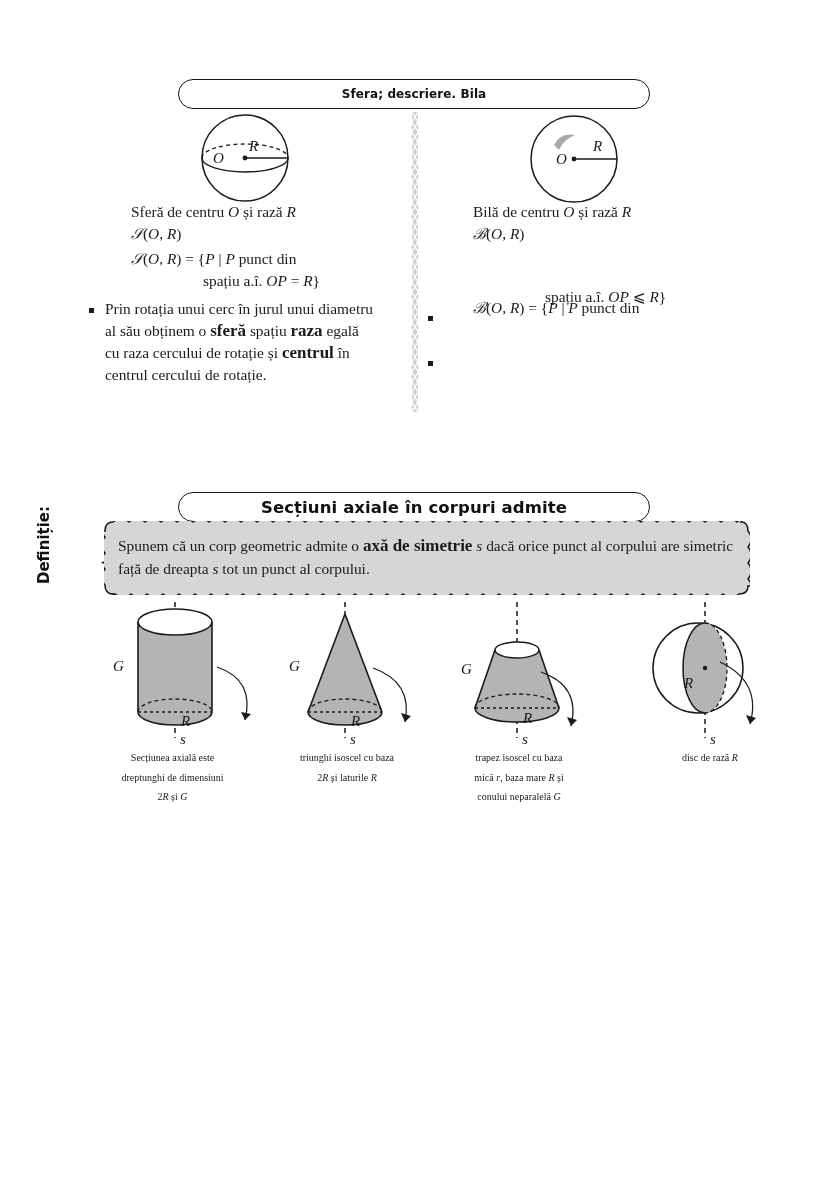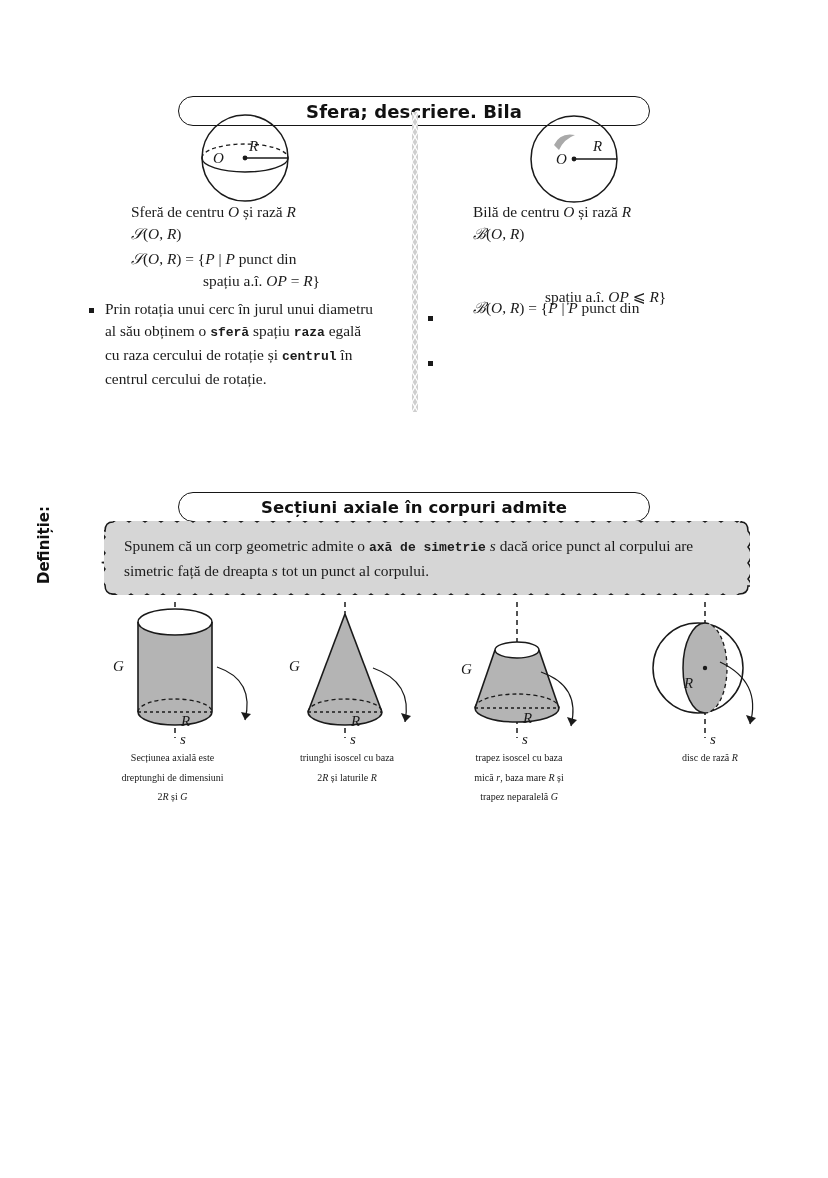--- a/index.html
+++ b/index.html
@@ -25,38 +25,38 @@
     border-radius: 999px;
     background: #ffffff;
     display: flex;
     align-items: center;
     justify-content: center;
     font-family: "DejaVu Sans", sans-serif;
     font-weight: bold;
     color: #111111;
     letter-spacing: 0.1px;
   }
-  #title-sfera { left: 178px; top: 79px; width: 472px; height: 30px; font-size: 18px; margin-top: 17px; }
+  #title-sfera { left: 178px; top: 79px; width: 472px; height: 30px; font-size: 12px; }
   #title-sectiuni { left: 178px; top: 492px; width: 472px; height: 30px; font-size: 16.5px; }
 
   
   .txt {
     position: absolute;
     font-family: "Liberation Serif", serif;
     font-size: 15.4px;
     line-height: 22px;
     color: #1a1a1a;
     white-space: nowrap;
   }
   .txt.wrap { white-space: normal; }
   .it { font-style: italic; }
   .bd {
-    font-family: Liberation Mono, monospace;
+    font-family: Liberation Serif, serif;
     font-weight: bold;
-    font-size: 13px;
+    font-size: 17px;
   }
   .scr { font-family: "Liberation Serif", serif; font-style: italic; }
 
   
   .bullet {
     position: absolute;
     width: 5px; height: 5px;
     background: #1a1a1a;
   }
 
@@ -85,21 +85,21 @@
     left: 96px; top: 524px;
     width: 18px; height: 70px;
     font-size: 62px;
     line-height: 70px;
     color: #1a1a1a;
     font-family: "Liberation Serif", serif;
   }
   #def-box-svg { position: absolute; left: 104px; top: 521px; }
   #def-text {
     position: absolute;
-    left: 124px; top: 534px;
+    left: 118px; top: 534px;
     width: 620px;
     font-size: 15.4px;
     line-height: 23px;
     white-space: normal;
   }
 
   
   .caption {
     position: absolute;
     text-align: center;
@@ -235,21 +235,21 @@
     <line x1="30" y1="108" x2="114" y2="108" stroke="#1a1a1a" stroke-width="1.3" stroke-dasharray="3 3"></line>
     <path d="M 96 72 Q 136 86 126 126" fill="none" stroke="#1a1a1a" stroke-width="1.2"></path>
     <path d="M 126 126 L 122 117 L 132 120 Z" fill="#1a1a1a"></path>
   </svg>
   <div class="txt it" style="left:461px; top:658px; font-size:15px;">G</div>
   <div class="txt it" style="left:523px; top:707px; font-size:15px;">R</div>
   <div class="txt it" style="left:522px; top:728px; font-size:15px;">s</div>
   <div class="caption" style="left:424px; top:748px; width:190px;">
       <div><span>trapez isoscel cu baza</span></div>
       <div><span>mică </span><i class="it">r</i><span>, baza mare </span><i class="it">R</i><span> și</span></div>
-      <div><span>trapez neparalelă </span><i class="it">G</i></div>
+      <div><span>conului neparalelă </span><i class="it">G</i></div>
     </div>
 
   <svg class="fig" style="left:630px; top:600px;" width="170" height="145" viewBox="0 0 170 145">
     <line x1="75" y1="2" x2="75" y2="138" stroke="#1a1a1a" stroke-width="1.5" stroke-dasharray="5 4"></line>
     <circle cx="68" cy="68" r="45" fill="none" stroke="#1a1a1a" stroke-width="1.5"></circle>
     <path d="M 75 23 A 22 45 0 0 0 75 113 A 22 45 0 0 0 75 23 Z" fill="#b4b4b4" stroke="none"></path>
     <path d="M 75 23 A 22 45 0 0 0 75 113" fill="none" stroke="#1a1a1a" stroke-width="1.5"></path>
     <path d="M 75 23 A 22 45 0 0 1 75 113" fill="none" stroke="#1a1a1a" stroke-width="1.3" stroke-dasharray="4 3"></path>
     <circle cx="75" cy="68" r="2.2" fill="#1a1a1a"></circle>
     <path d="M 90 62 Q 132 82 120 124" fill="none" stroke="#1a1a1a" stroke-width="1.2"></path>

